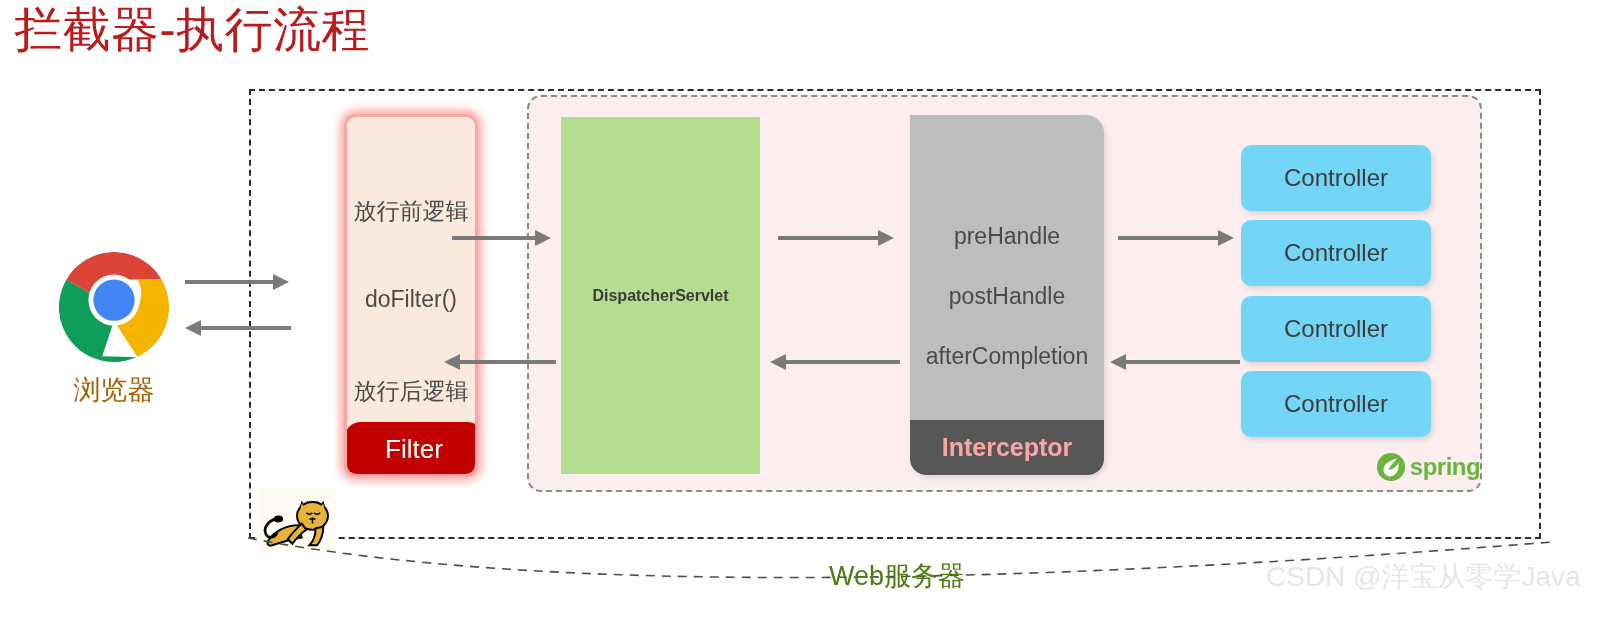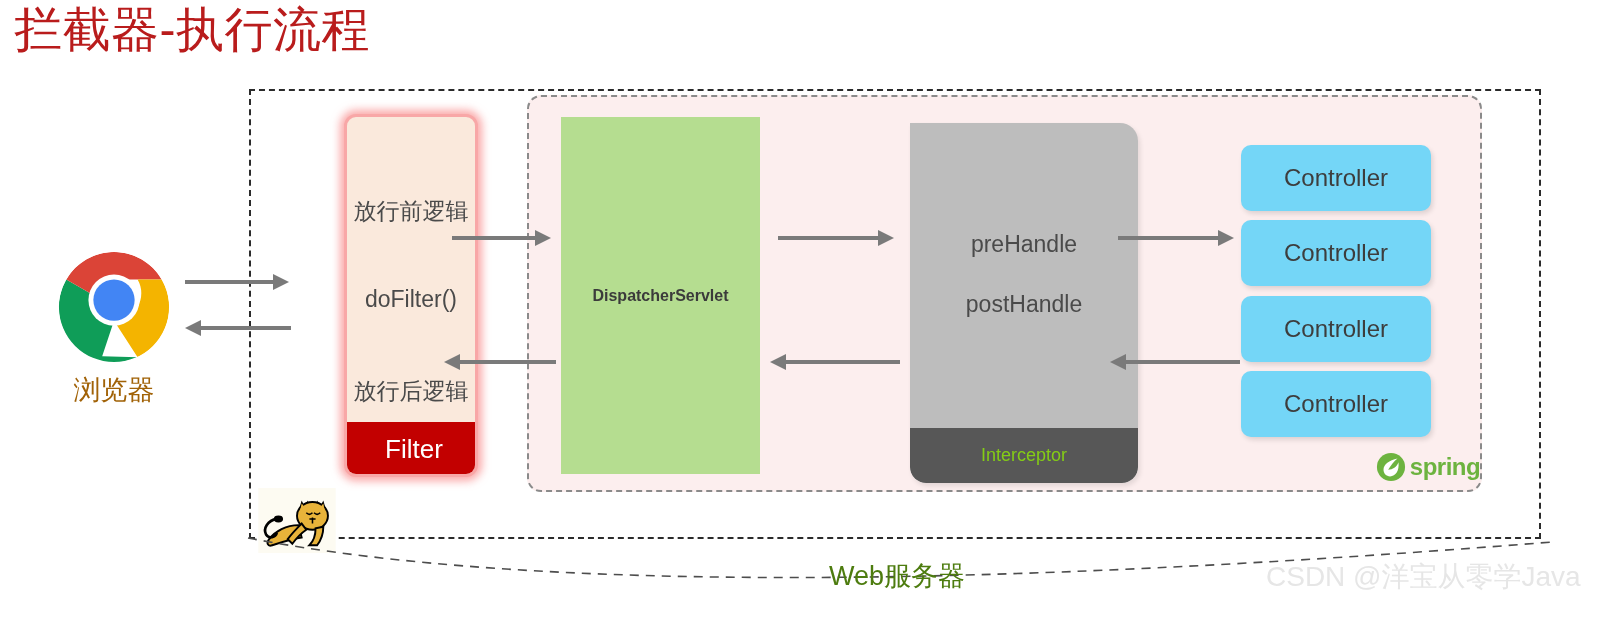--- a/index.html
+++ b/index.html
@@ -86,20 +86,21 @@
   #filter-post { top: 259px; }
   #filter-footer {
     position: absolute;
     left: -3px; bottom: -3px;
     width: 140px; height: 55px;
     background: #c20000;
     color: #ffffff;
     font-size: 26px;
     display: flex; align-items: center; justify-content: center;
     border-bottom-left-radius: 12px;
+    border-radius: 17px;
   }
 
   
   #tomcat-logo {
     position: absolute;
     left: 258px; top: 488px;
     width: 78px; height: 65px;
   }
 
   
@@ -114,50 +115,50 @@
     font-size: 16px;
     font-weight: bold;
     color: #3b3b3b;
     white-space: nowrap;
   }
 
   
   #interceptor-box {
     position: absolute;
     left: 910px; top: 115px;
-    width: 228px; height: 360px;
+    width: 194px; height: 360px;
     background: #bdbdbd;
     border-top-right-radius: 18px;
     border-bottom-left-radius: 16px;
     border-bottom-right-radius: 16px;
     box-shadow: 2px 3px 5px rgba(0,0,0,0.10);
     overflow: hidden;
-    margin-top: 8px;
   }
   .interceptor-line {
     position: absolute;
     left: 0; width: 100%;
     text-align: center;
     font-size: 23px;
     color: #4a4a4a;
     white-space: nowrap;
   }
   #ic-pre   { top: 108px; }
   #ic-post  { top: 168px; }
   #ic-after { top: 228px; }
   #interceptor-footer {
     position: absolute;
     left: 0; bottom: 0;
     width: 100%; height: 55px;
     background: #575757;
-    color: #84cc16;
-    font-size: 18px;
+    color: #fca5a5;
+    font-size: 25px;
     display: flex; align-items: center; justify-content: center;
     border-bottom-left-radius: 16px;
     border-bottom-right-radius: 16px;
+    font-weight: bold;
   }
 
   
   .controller-box {
     position: absolute;
     left: 1241px;
     width: 190px; height: 66px;
     background: #74d6f7;
     border-radius: 10px;
     display: flex; align-items: center; justify-content: center;
@@ -290,20 +291,21 @@
   </svg>
 
   <svg class="arrow-svg" style="left:770px; top:352px; width:132px; height:20px;">
     <line x1="16" y1="10" x2="130" y2="10" stroke="#7a7a7a" stroke-width="4"></line>
     <polygon points="16,2 0,10 16,18" fill="#7a7a7a"></polygon>
   </svg>
 
   <div id="interceptor-box">
     <div class="interceptor-line" id="ic-pre">preHandle</div>
     <div class="interceptor-line" id="ic-post">postHandle</div>
+    <div class="interceptor-line" id="ic-after">afterCompletion</div>
     <div id="interceptor-footer">Interceptor</div>
   </div>
 
   <svg class="arrow-svg" style="left:1118px; top:228px; width:122px; height:20px;">
     <line x1="0" y1="10" x2="100" y2="10" stroke="#7a7a7a" stroke-width="4"></line>
     <polygon points="100,2 116,10 100,18" fill="#7a7a7a"></polygon>
   </svg>
 
   <svg class="arrow-svg" style="left:1110px; top:352px; width:132px; height:20px;">
     <line x1="16" y1="10" x2="130" y2="10" stroke="#7a7a7a" stroke-width="4"></line>

